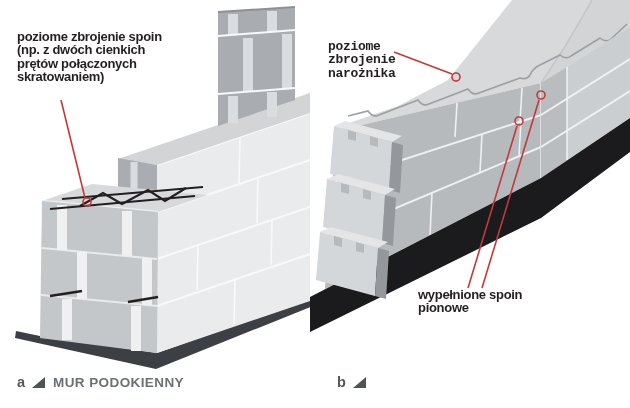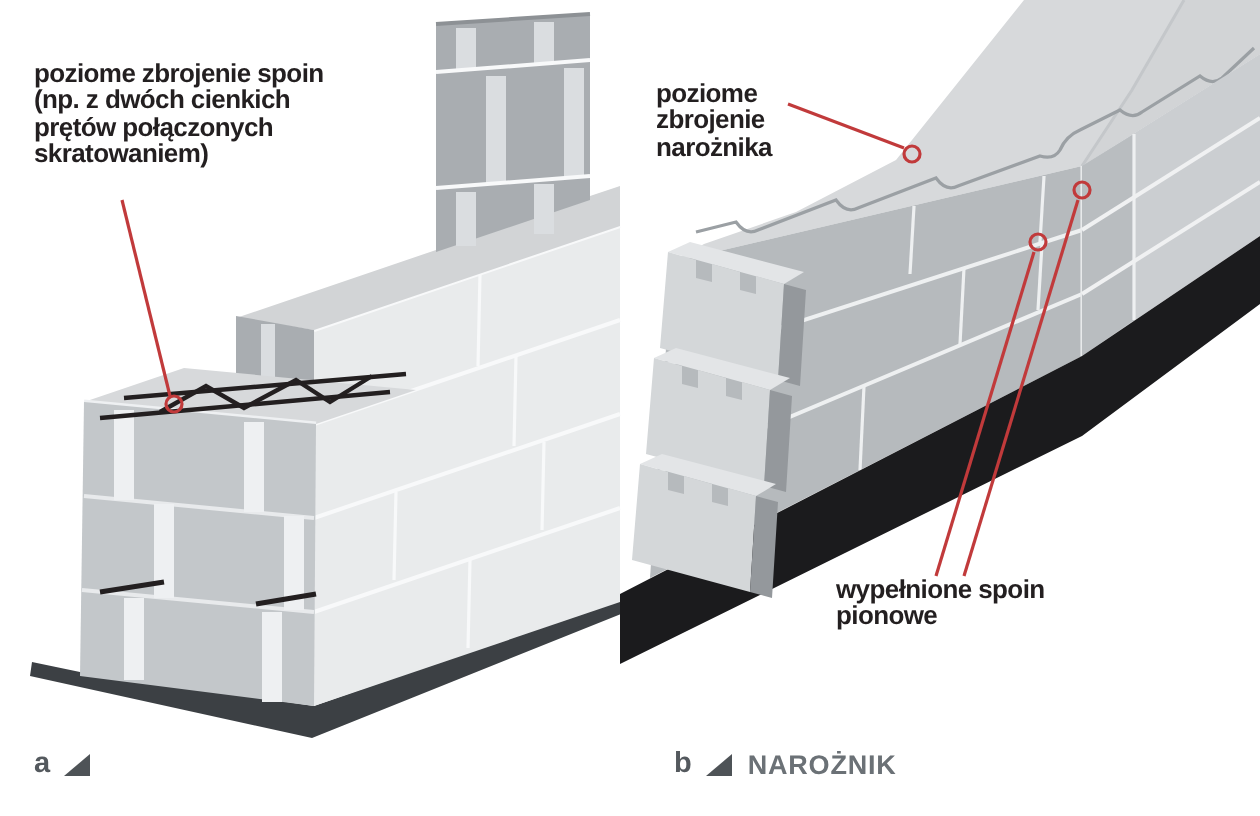--- a/index.html
+++ b/index.html
@@ -10,21 +10,21 @@
   }
   #scene{position:absolute;left:0;top:0;width:630px;height:408px;}
   .ann{
     position:absolute;
     font-size:13px;font-weight:bold;line-height:13.4px;
     letter-spacing:-0.3px;
     color:var(--ink,#231f20);
     white-space:pre-line;
   }
   .ann-left{left:17px;top:30px;width:180px;}
-  .ann-right-top{left:328px;top:40px;width:110px;}
+  .ann-right-top{left:328px;top:40px;width:110px;font-family:Liberation Mono, monospace;}
   .ann-right-bottom{left:418px;top:288px;width:160px;}
   .caption{
     position:absolute;top:374px;display:flex;align-items:center;
     font-weight:bold;
   }
   .caption-a{left:17px;}
   .caption-b{left:337px;}
   .cap-id{
     font-size:14.5px;color:var(--caption-id-gray,#54595e);
     margin-right:7px;
@@ -197,21 +197,21 @@
 narożnika</div>
 
 <div class="ann ann-right-bottom">wypełnione spoin
 pionowe</div>
 
 <div class="caption caption-a">
   <span class="cap-id">a</span>
   <svg class="cap-tri" width="13" height="11">
     <polygon points="13,0 13,11 0,11" fill="var(--triangle-gray,#4e5357)"></polygon>
   </svg>
+  <span class="cap-text">MUR PODOKIENNY</span>
 </div>
 
 <div class="caption caption-b">
   <span class="cap-id">b</span>
   <svg class="cap-tri" width="13" height="11">
     <polygon points="13,0 13,11 0,11" fill="var(--triangle-gray,#4e5357)"></polygon>
   </svg>
-  <span class="cap-text">NAROŻNIK</span>
 </div>
 
 </body></html>

